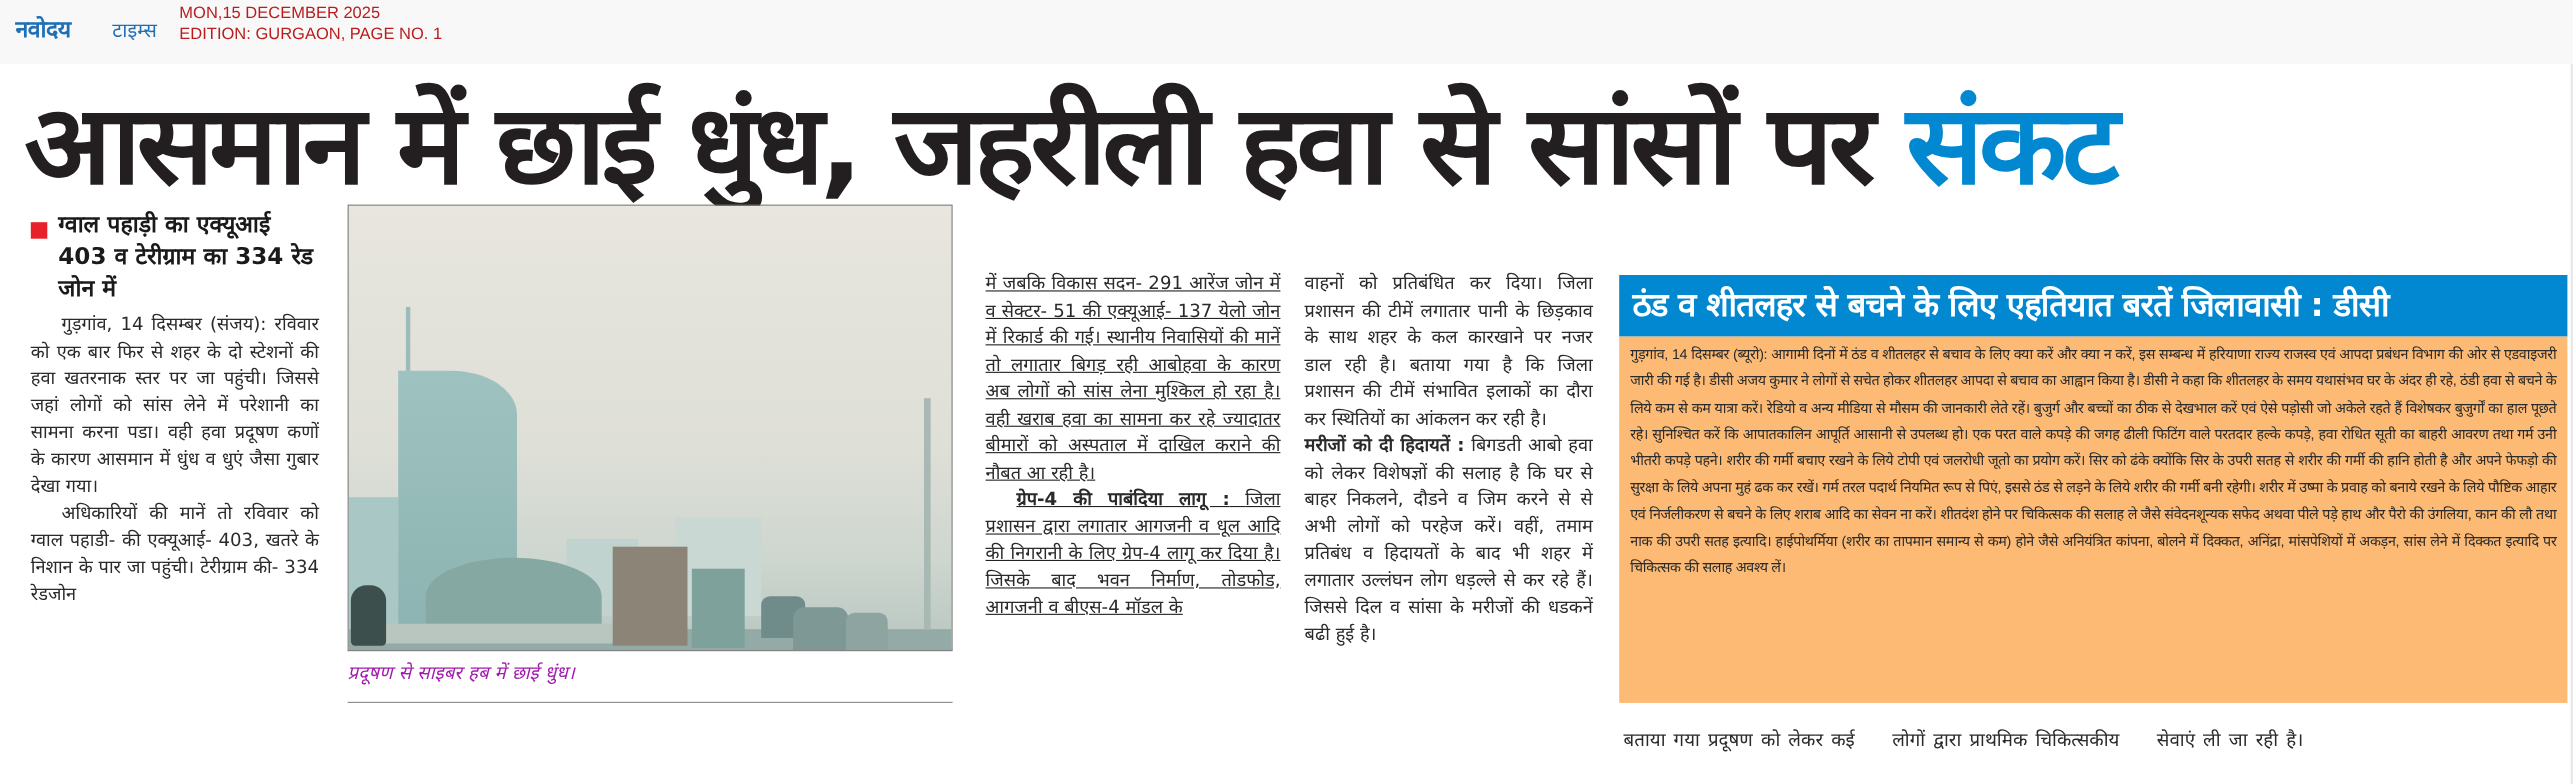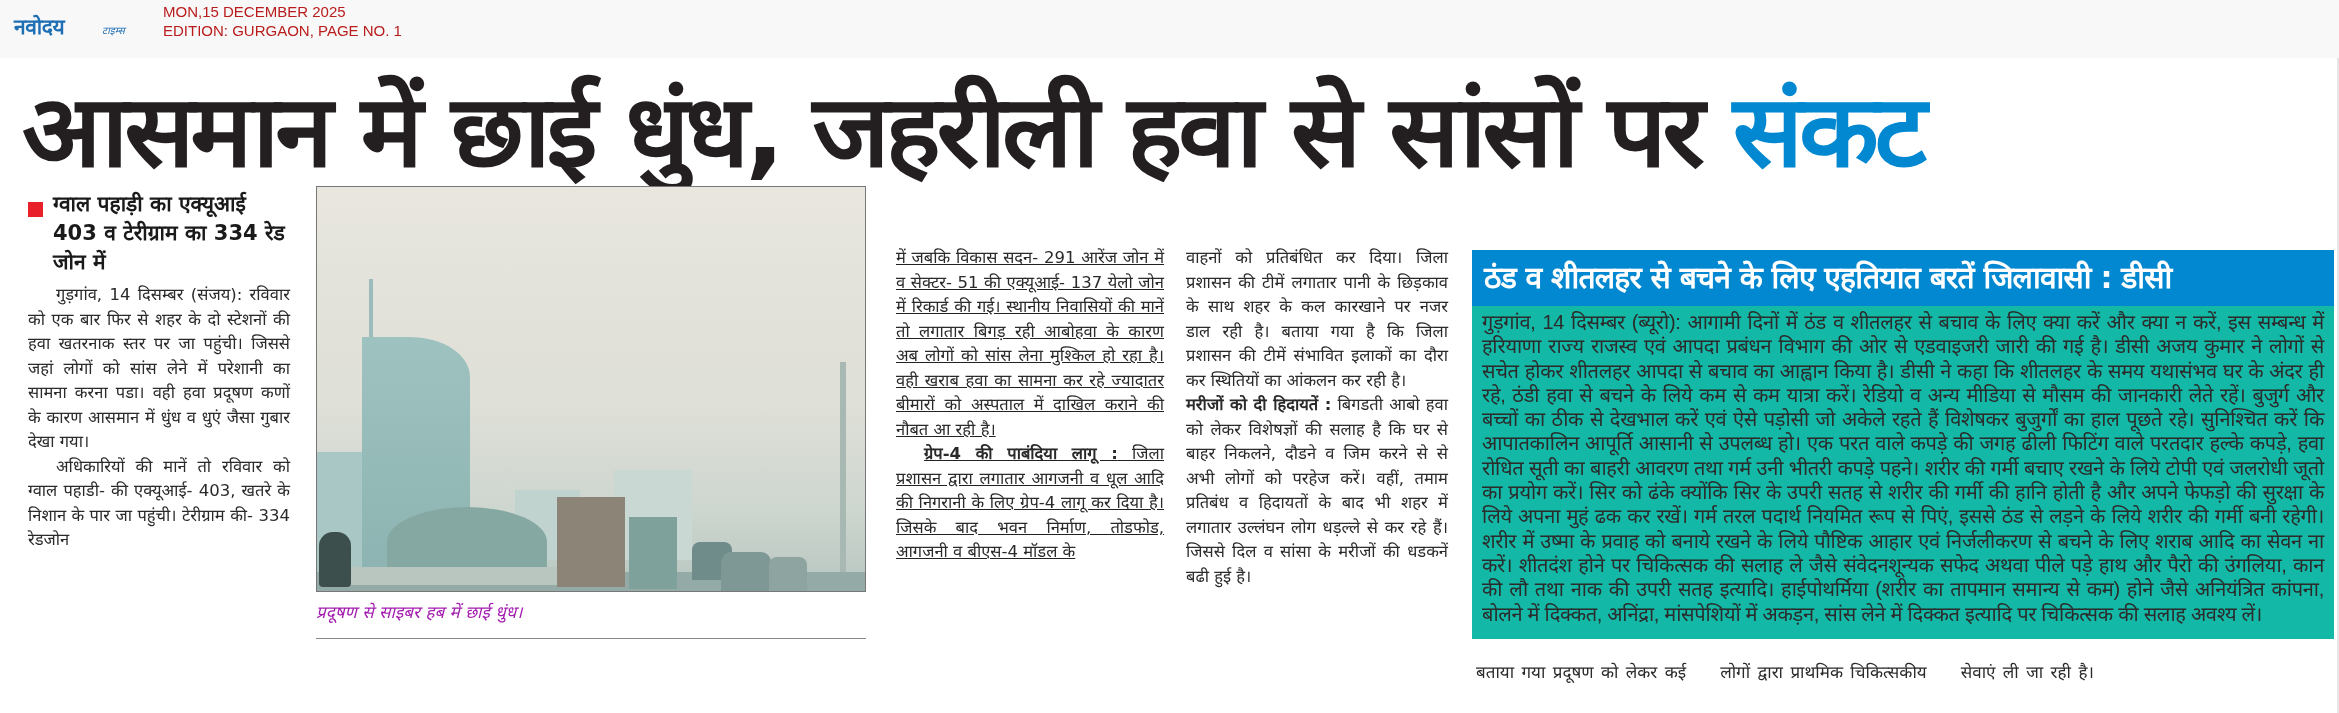--- a/index.html
+++ b/index.html
@@ -2,21 +2,21 @@
 <html><head>
 <meta charset="utf-8">
 <style>
   * { box-sizing: border-box; margin: 0; padding: 0; }
   html, body { width: 2339px; height: 713px; overflow: hidden; background: #ffffff; }
   body { font-family: "DejaVu Sans", sans-serif; color: #222; position: relative; }
 
   .topbar { position: absolute; left: 0; top: 0; width: 2339px; height: 58px; background: #f8f8f8; }
   .logo { position: absolute; left: 14px; top: 12px; display: flex; align-items: baseline; gap: 36px; }
   .logo-main { color: #1f6fb5; font-weight: bold; font-size: 21px; letter-spacing: -0.5px; }
-  .logo-sub { color: #1f6fb5; font-size: 10px; margin-left: 2px; font-style: italic; }
+  .logo-sub { color: #1f6fb5; font-size: 18px; margin-left: 2px; }
   .edition { position: absolute; left: 163px; top: 2px; font-family: "Liberation Sans", sans-serif; font-size: 15px; line-height: 19px; color: #b91c1c; }
 
   .page { position: absolute; left: 0; top: 58px; width: 2339px; height: 655px; background: #fff; }
   .right-rule { position: absolute; right: 0; top: 58px; width: 2px; height: 655px; background: #e6e6e6; }
 
   .headline { position: absolute; left: 22px; top: 14px; white-space: nowrap;
     font-family: "DejaVu Sans", sans-serif; font-weight: bold; font-size: 100px; line-height: 120px;
     letter-spacing: -4px; color: #231f20; transform: scaleX(1.04); transform-origin: left center; }
   .headline .accent { color: #0288d1; }
 
@@ -53,22 +53,22 @@
   .caption-rule { height: 1px; background: #888; margin-top: 14px; }
 
   
   .col3 { position: absolute; left: 896px; top: 246px; width: 268px; text-decoration: underline; }
   .col4 { position: absolute; left: 1186px; top: 246px; width: 262px; }
 
   
   .box { position: absolute; left: 1472px; top: 250px; width: 862px; }
   .box-title { background: #0288d1; color: #fff; font-weight: bold; font-size: 30px; line-height: 56px; height: 56px;
     padding-left: 12px; white-space: nowrap; overflow: hidden; letter-spacing: -0.8px; }
-  .box-body { background: #14b8a6; padding: 4px 10px 8px 10px; font-family: "Liberation Sans Narrow","Liberation Sans", sans-serif;
-    font-size: 20px; line-height: 24.3px; text-align: justify; color: #2b2b2b; letter-spacing: -0.3px; height: 333px; overflow: hidden; }
+  .box-body { background: #fdba74; padding: 4px 10px 8px 10px; font-family: "Liberation Sans Narrow","Liberation Sans", sans-serif;
+    font-size: 13px; line-height: 24.3px; text-align: justify; color: #2b2b2b; letter-spacing: -0.3px; height: 333px; overflow: hidden; }
   .tail { position: absolute; left: 1476px; top: 660px; font-size: 17px; color: #2a2a2a; word-spacing: 2px; white-space: nowrap; }
   .tail span.gap { display: inline-block; width: 34px; }
 </style>
 </head>
 <body>
 
 <div class="topbar">
   <div class="logo">
     <span class="logo-main">नवोदय</span>
     <span class="logo-sub">टाइम्स</span>

